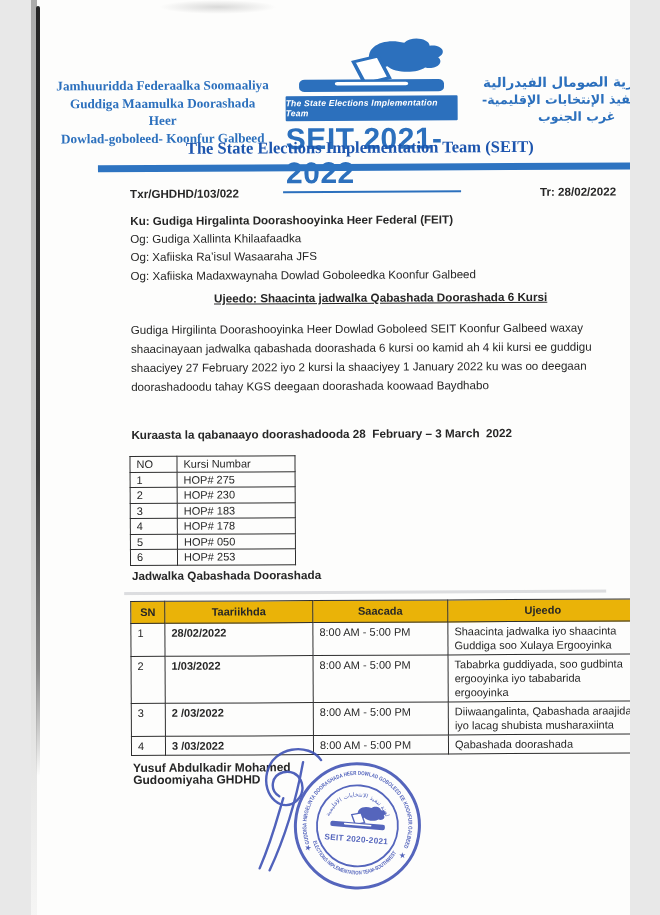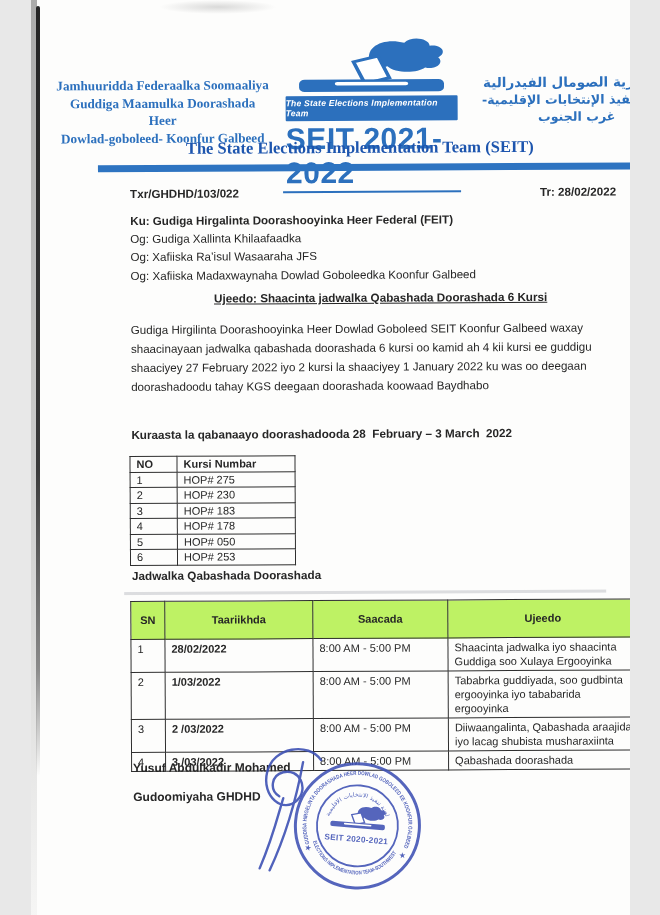--- a/index.html
+++ b/index.html
@@ -42,28 +42,28 @@
     font-size:11.7px;text-decoration:underline;}
   .body-par{position:absolute;left:100px;top:319px;width:484px;font-size:11.6px;line-height:19px;}
   .sec-heading{position:absolute;left:100px;font-weight:bold;font-size:11.7px;white-space:pre-wrap;}
   .h-seats{top:427px;}
   .h-sched{top:568px;}
 
   table{border-collapse:collapse;position:absolute;font-size:11px;}
   td,th{border:1.2px solid #2f2f2f;}
   .t1{left:98px;top:455px;}
   .t1 th,.t1 td{padding:1px 6px;text-align:left;line-height:12.5px;}
-  .t1 th{font-weight:bold;margin-top:44px;}
+  .t1 th{font-weight:normal;margin-top:44px;}
   .t2{left:98px;top:600px;width:507px;table-layout:fixed;}
-  .t2 th{background:#bef264;font-weight:bold;text-align:center;padding:12px 4px;line-height:13px;}
+  .t2 th{background:#eab308;font-weight:bold;text-align:center;padding:4px 4px;line-height:13px;}
   .t2 td{padding:2px 6px;vertical-align:top;line-height:14px;}
   .t2 td.date{font-weight:bold;}
 
   .sig-name{position:absolute;left:100px;top:760px;font-weight:bold;font-size:12px;}
-  .sig-title{position:absolute;left:100px;top:789px;font-weight:bold;font-size:12px;}
+  .sig-title{position:absolute;left:100px;top:772px;font-weight:bold;font-size:12px;}
   .scribble{position:absolute;left:206px;top:740px;color:#3e51b4;}
   .stamp{position:absolute;left:256px;top:758px;width:136px;height:136px;color:#3e51b4;
     opacity:.88;transform:rotate(5deg);}
 </style>
 </head>
 <body>
 
 <div class="page">
 
   <div class="edge-soft"></div>

